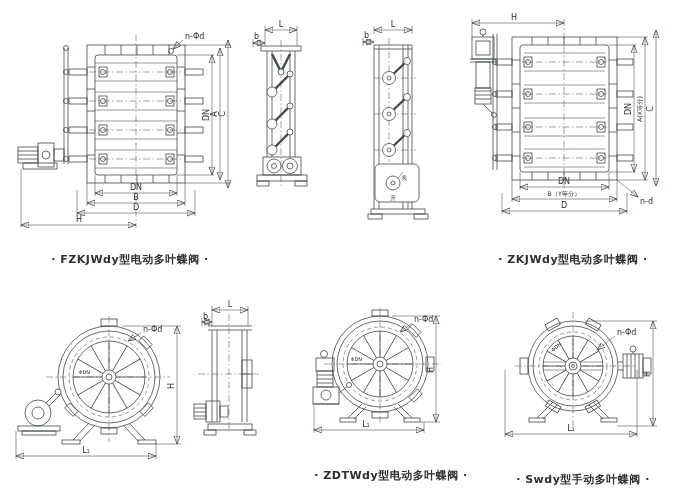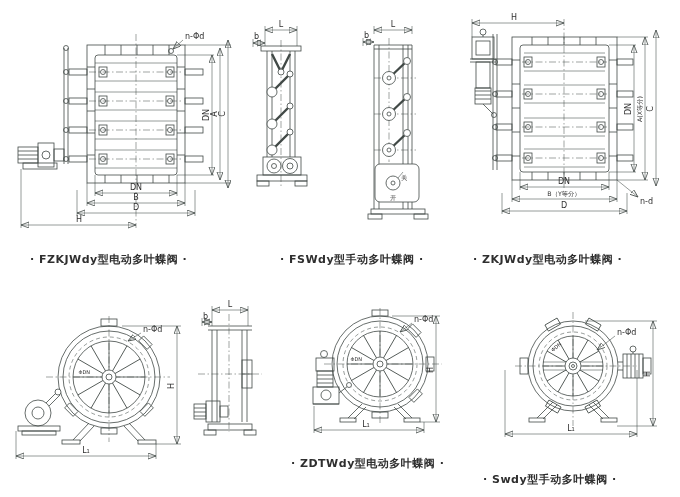--- a/index.html
+++ b/index.html
@@ -1,19 +1,19 @@
 <!DOCTYPE html>
 <html><head>
 <meta charset="utf-8">
 <style>
   html,body{margin:0;padding:0;background:#f4f4f2;}
   .canvas{position:relative;width:680px;height:497px;background:#ffffff;
           font-family:"DejaVu Sans","Liberation Sans",sans-serif;overflow:hidden;}
   .caption{position:absolute;font-size:11px;font-weight:600;color:#2f2f2f;
-           letter-spacing:.5px;white-space:nowrap;}
+           text-align:center;letter-spacing:.5px;white-space:nowrap;}
   svg{position:absolute;overflow:visible;}
   svg line,svg rect,svg circle,svg path,svg ellipse{stroke:#414946;fill:none;stroke-width:.8;}
   svg .dim{stroke-width:.55;}
   svg .thin{stroke-width:.55;}
   svg .cl{stroke-width:.5;stroke-dasharray:7 2.5 1.5 2.5;}
   svg .dash{stroke-dasharray:4 3;stroke-width:.55;}
   svg .arm{stroke-width:2.4;}
   svg .wfill{fill:#ffffff;}
   svg text{stroke:none;fill:#2f2f2f;font-size:8px;font-family:inherit;}
   svg text.sm{font-size:6.3px;}
@@ -364,21 +364,20 @@
       <line class="dim" x1="50" y1="189" x2="155" y2="189" marker-start="url(#arr)" marker-end="url(#arr)"></line>
       <text class="mid sm" x="102" y="186">B（Y等分）</text>
       <line class="dim" x1="40" y1="201" x2="165" y2="201" marker-start="url(#arr)" marker-end="url(#arr)"></line>
       <text class="mid" x="102" y="198">D</text>
       <line class="dim" x1="155" y1="170" x2="176" y2="187" marker-end="url(#arr)"></line>
       <text x="178" y="194">n-d</text>
     </g>
   </svg>
 
   <div class="caption" style="left:30px;top:252px;width:200px">· FZKJWdy型电动多叶蝶阀 ·</div>
-  <div class="caption" style="left:280px;top:252px;width:200px">· FSWdy型手动多叶蝶阀 ·</div>
   <div class="caption" style="left:473px;top:252px;width:200px">· ZKJWdy型电动多叶蝶阀 ·</div>
 
   <svg style="left:10px;top:300px" width="180" height="165" viewBox="0 0 180 165">
     <g>
       <circle cx="99" cy="77" r="51"></circle>
         <circle cx="99" cy="77" r="46"></circle>
       <circle cx="99" cy="77" r="40" class="dash"></circle>
         <circle cx="99" cy="77" r="36"></circle>
       <line class="cl" x1="36" y1="77" x2="160" y2="77"></line>
       <line class="cl" x1="99" y1="16" x2="99" y2="142"></line>
@@ -612,16 +611,16 @@
         <line class="dim" x1="130" y1="126" x2="170" y2="126"></line>
       <line class="dim" x1="166" y1="21" x2="166" y2="126" marker-start="url(#arr)" marker-end="url(#arr)"></line>
       <text class="mid" x="163" y="74" transform="rotate(-90 163 74)">H</text>
       <line class="dim" x1="18" y1="70" x2="18" y2="137"></line>
         <line class="dim" x1="150" y1="70" x2="150" y2="137"></line>
       <line class="dim" x1="18" y1="134" x2="150" y2="134" marker-start="url(#arr)" marker-end="url(#arr)"></line>
       <text class="mid" x="84" y="131">L₁</text>
     </g>
   </svg>
 
-  <div class="caption" style="left:291px;top:456px;width:200px">· ZDTWdy型电动多叶蝶阀 ·</div>
+  <div class="caption" style="left:291px;top:468px;width:200px">· ZDTWdy型电动多叶蝶阀 ·</div>
   <div class="caption" style="left:483px;top:472px;width:200px">· Swdy型手动多叶蝶阀 ·</div>
 
 </div>
 
 </body></html>

